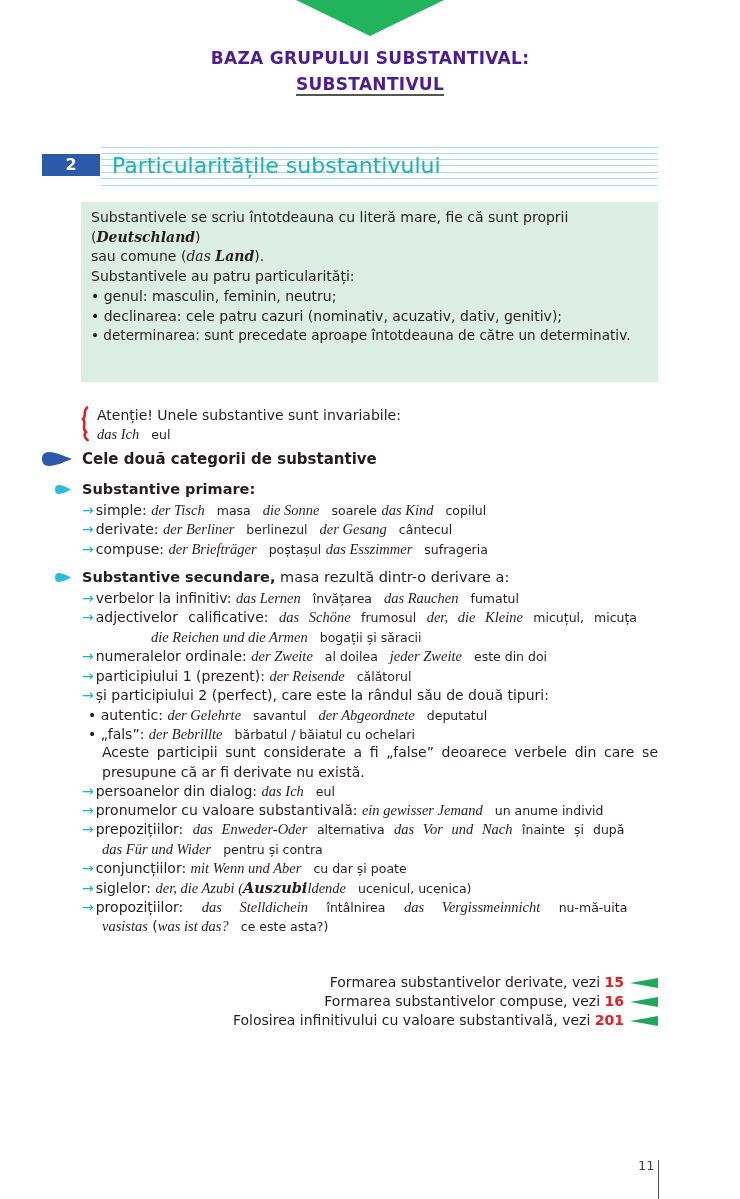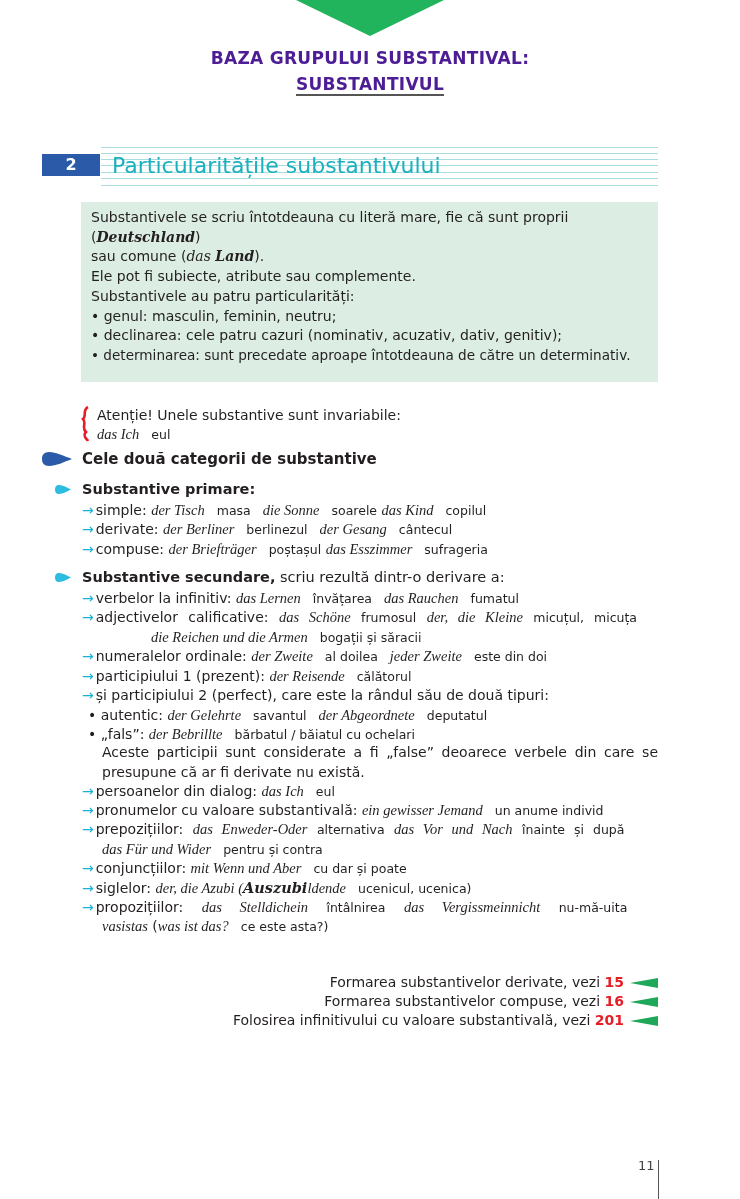--- a/index.html
+++ b/index.html
@@ -52,21 +52,20 @@
     <div style="top:31px"></div>
     <div style="top:38px"></div>
 </div>
 <div class="secnum">2</div>
 <div class="sectitle">Particularitățile substantivului</div>
 
 <div class="box">
   <div class="boxtext">
     <p><span>Substantivele se scriu întotdeauna cu literă mare, fie că sunt proprii (</span><span class="serb">Deutschland</span><span>)</span></p>
     <p><span>sau comune (</span><span class="ser">das </span><span class="serb">Land</span><span>).</span></p>
-    <p>Ele pot fi subiecte, atribute sau complemente.</p>
     <p>Substantivele au patru particularități:</p>
     <p>• genul: masculin, feminin, neutru;</p>
     <p>• declinarea: cele patru cazuri (nominativ, acuzativ, dativ, genitiv);</p>
     <p style="font-size:13.6px">• determinarea: sunt precedate aproape întotdeauna de către un determinativ.</p>
   </div>
 </div>
 
 <svg class="brace" viewBox="0 0 10 36">
     <path d="M8 1 C2 4,7 10,3 13 C7 17,1 22,6 26 C2 30,7 33,8 35" stroke="#e41e26" stroke-width="2.6" fill="none"></path>
   </svg>
@@ -85,21 +84,21 @@
   </svg>
 <div class="h3" style="top:481px">Substantive primare:</div>
 
 <div class="row" style="top:501px"><span class="arr">→</span><span>simple: </span><span class="ex">der Tisch</span><span class="sp"></span><span class="g">masa</span><span class="sp"></span><span class="ex">die Sonne</span><span class="sp"></span><span class="g">soarele</span> <span class="ex">das Kind</span><span class="sp"></span><span class="g">copilul</span></div>
 <div class="row" style="top:520px"><span class="arr">→</span><span>derivate: </span><span class="ex">der Berliner</span><span class="sp"></span><span class="g">berlinezul</span><span class="sp"></span><span class="ex">der Gesang</span><span class="sp"></span><span class="g">cântecul</span></div>
 <div class="row" style="top:540px"><span class="arr">→</span><span>compuse: </span><span class="ex">der Briefträger</span><span class="sp"></span><span class="g">poștașul</span> <span class="ex">das Esszimmer</span><span class="sp"></span><span class="g">sufrageria</span></div>
 
 <svg class="dropsmall" style="top:573px" viewBox="0 0 16 9">
     <path d="M4 0 C1 0,0 2,0 4.5 C0 7,1 9,4 9 C8 9,12 6.5,16 4.5 C12 2.5,8 0,4 0Z" fill="#2bbde0"></path>
   </svg>
-<div class="row" style="top:568px;font-size:14.5px"><b>Substantive secundare,</b><span> scriu rezultă dintr-o derivare a:</span></div>
+<div class="row" style="top:568px;font-size:14.5px"><b>Substantive secundare,</b><span> masa rezultă dintr-o derivare a:</span></div>
 
 <div class="row" style="top:589px"><span class="arr">→</span><span>verbelor la infinitiv: </span><span class="ex">das Lernen</span><span class="sp"></span><span class="g">învățarea</span><span class="sp"></span><span class="ex">das Rauchen</span><span class="sp"></span><span class="g">fumatul</span></div>
 
 <div class="row wrap" style="top:608px;word-spacing:6px"><span class="arr">→</span><span>adjectivelor calificative: </span><span class="ex">das Schöne</span> <span class="g">frumosul</span> <span class="ex">der, die Kleine</span> <span class="g">micuțul, micuța</span></div>
 <div class="row" style="top:628px;left:103px;width:555px"><span class="ex" style="margin-left:48px">die Reichen und die Armen</span><span class="sp"></span><span class="g">bogații și săracii</span></div>
 
 <div class="row" style="top:647px"><span class="arr">→</span><span>numeralelor ordinale: </span><span class="ex">der Zweite</span><span class="sp"></span><span class="g">al doilea</span><span class="sp"></span><span class="ex">jeder Zweite</span><span class="sp"></span><span class="g">este din doi</span></div>
 <div class="row" style="top:667px"><span class="arr">→</span><span>participiului 1 (prezent): </span><span class="ex">der Reisende</span><span class="sp"></span><span class="g">călătorul</span></div>
 <div class="row" style="top:686px"><span class="arr">→</span><span>și participiului 2 (perfect), care este la rândul său de două tipuri:</span></div>
 <div class="row" style="top:706px;left:88px"><span>• autentic: </span><span class="ex">der Gelehrte</span><span class="sp"></span><span class="g">savantul</span><span class="sp"></span><span class="ex">der Abgeordnete</span><span class="sp"></span><span class="g">deputatul</span></div>

